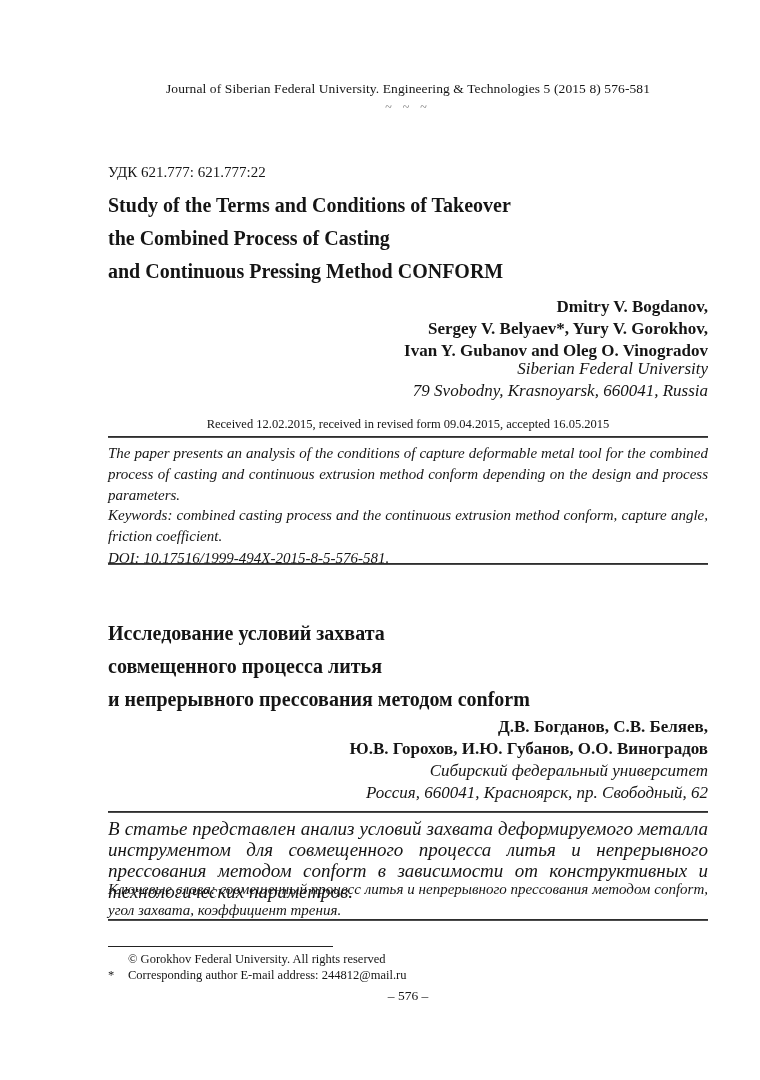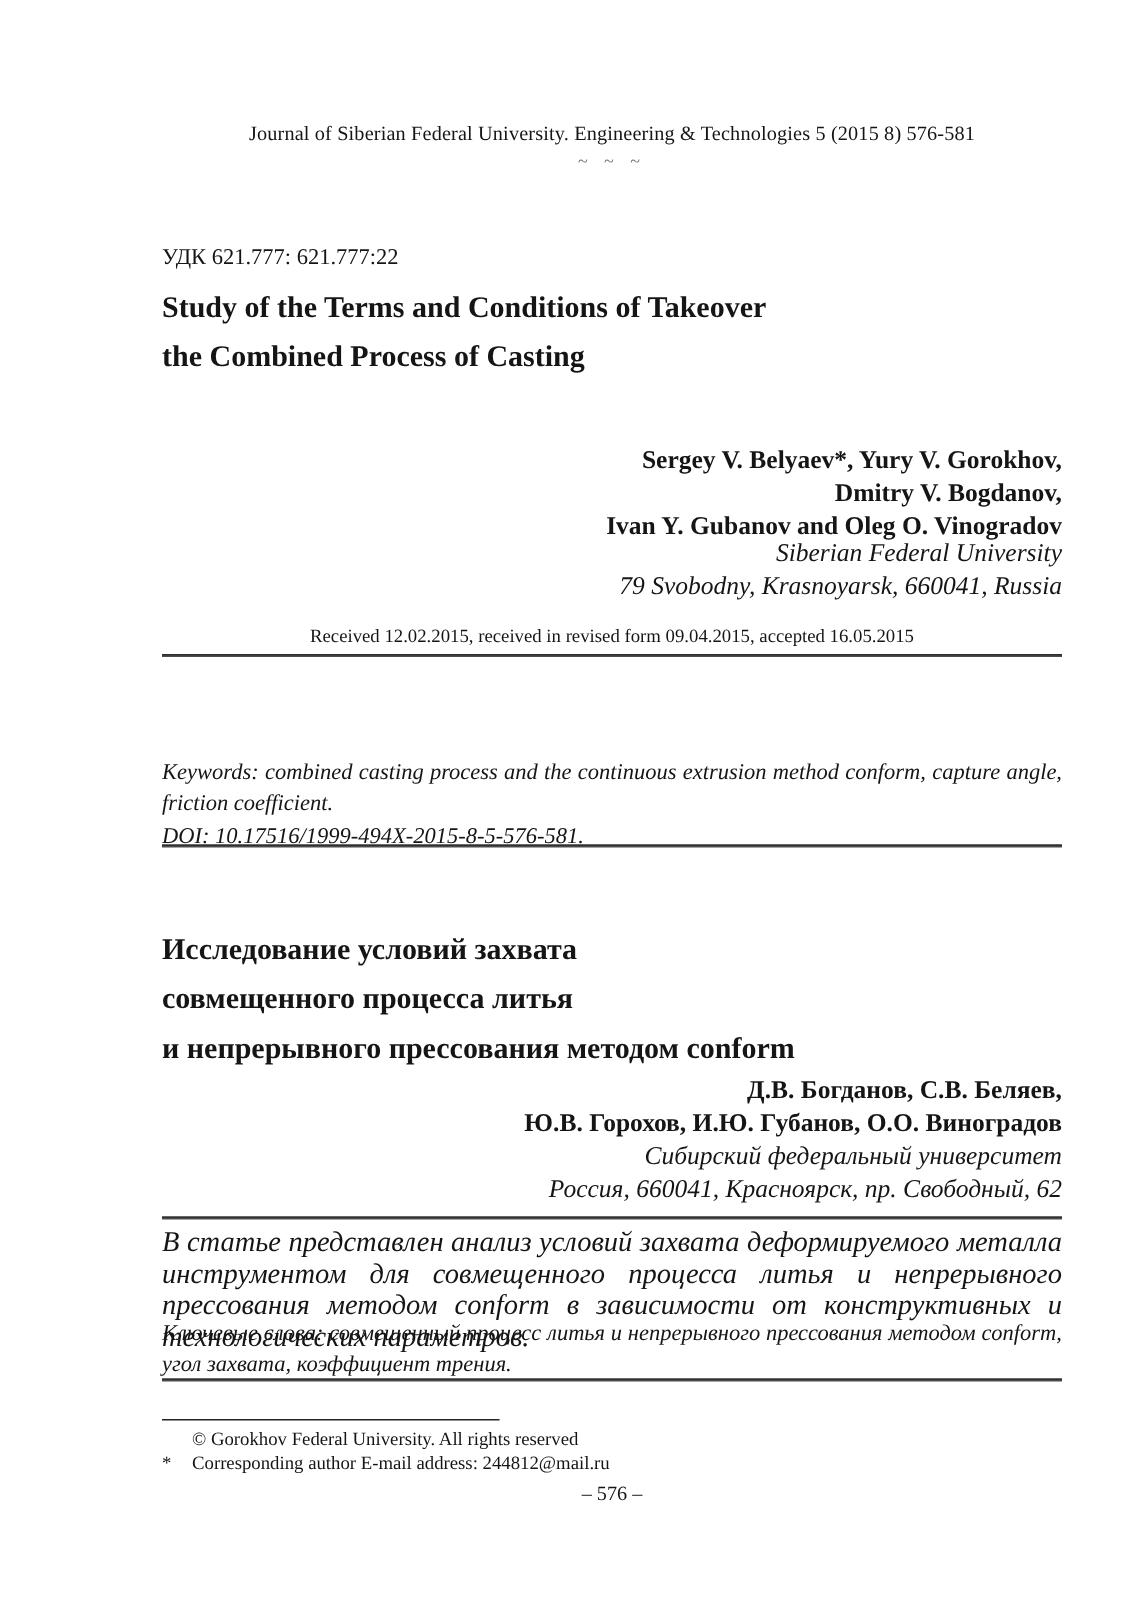--- a/index.html
+++ b/index.html
@@ -60,37 +60,39 @@
 <div class="page">
 
   <div class="abs center journal-header">Journal of Siberian Federal University. Engineering &amp; Technologies 5 (2015 8) 576-581</div>
   <div class="abs center tilde-sep">~ ~ ~</div>
 
   <div class="abs udc">УДК 621.777: 621.777:22</div>
 
   <div class="abs title-en">
     <div>Study of the Terms and Conditions of Takeover</div>
     <div>the Combined Process of Casting</div>
+    <div>and Continuous Pressing Method CONFORM</div>
   </div>
 
   <div class="abs right authors-en">
+    <div>Dmitry V. Bogdanov,</div>
     <div>Sergey V. Belyaev*, Yury V. Gorokhov,</div>
-    <div>Dmitry V. Bogdanov,</div>
     <div>Ivan Y. Gubanov and Oleg O. Vinogradov</div>
   </div>
 
   <div class="abs right affil-en">
     <div>Siberian Federal University</div>
     <div>79 Svobodny, Krasnoyarsk, 660041, Russia</div>
   </div>
 
   <div class="abs center received">Received 12.02.2015, received in revised form 09.04.2015, accepted 16.05.2015</div>
 
   <div class="rule rule-1"></div>
 
+  <div class="abs just abstract-en">The paper presents an analysis of the conditions of capture deformable metal tool for the combined process of casting and continuous extrusion method conform depending on the design and process parameters.</div>
   <div class="abs just keywords-en">Keywords: combined casting process and the continuous extrusion method conform, capture angle, friction coefficient.</div>
   <div class="abs doi">DOI: 10.17516/1999-494X-2015-8-5-576-581.</div>
 
   <div class="rule rule-2"></div>
 
   <div class="abs title-ru">
     <div>Исследование условий захвата</div>
     <div>совмещенного процесса литья</div>
     <div>и непрерывного прессования методом conform</div>
   </div>

